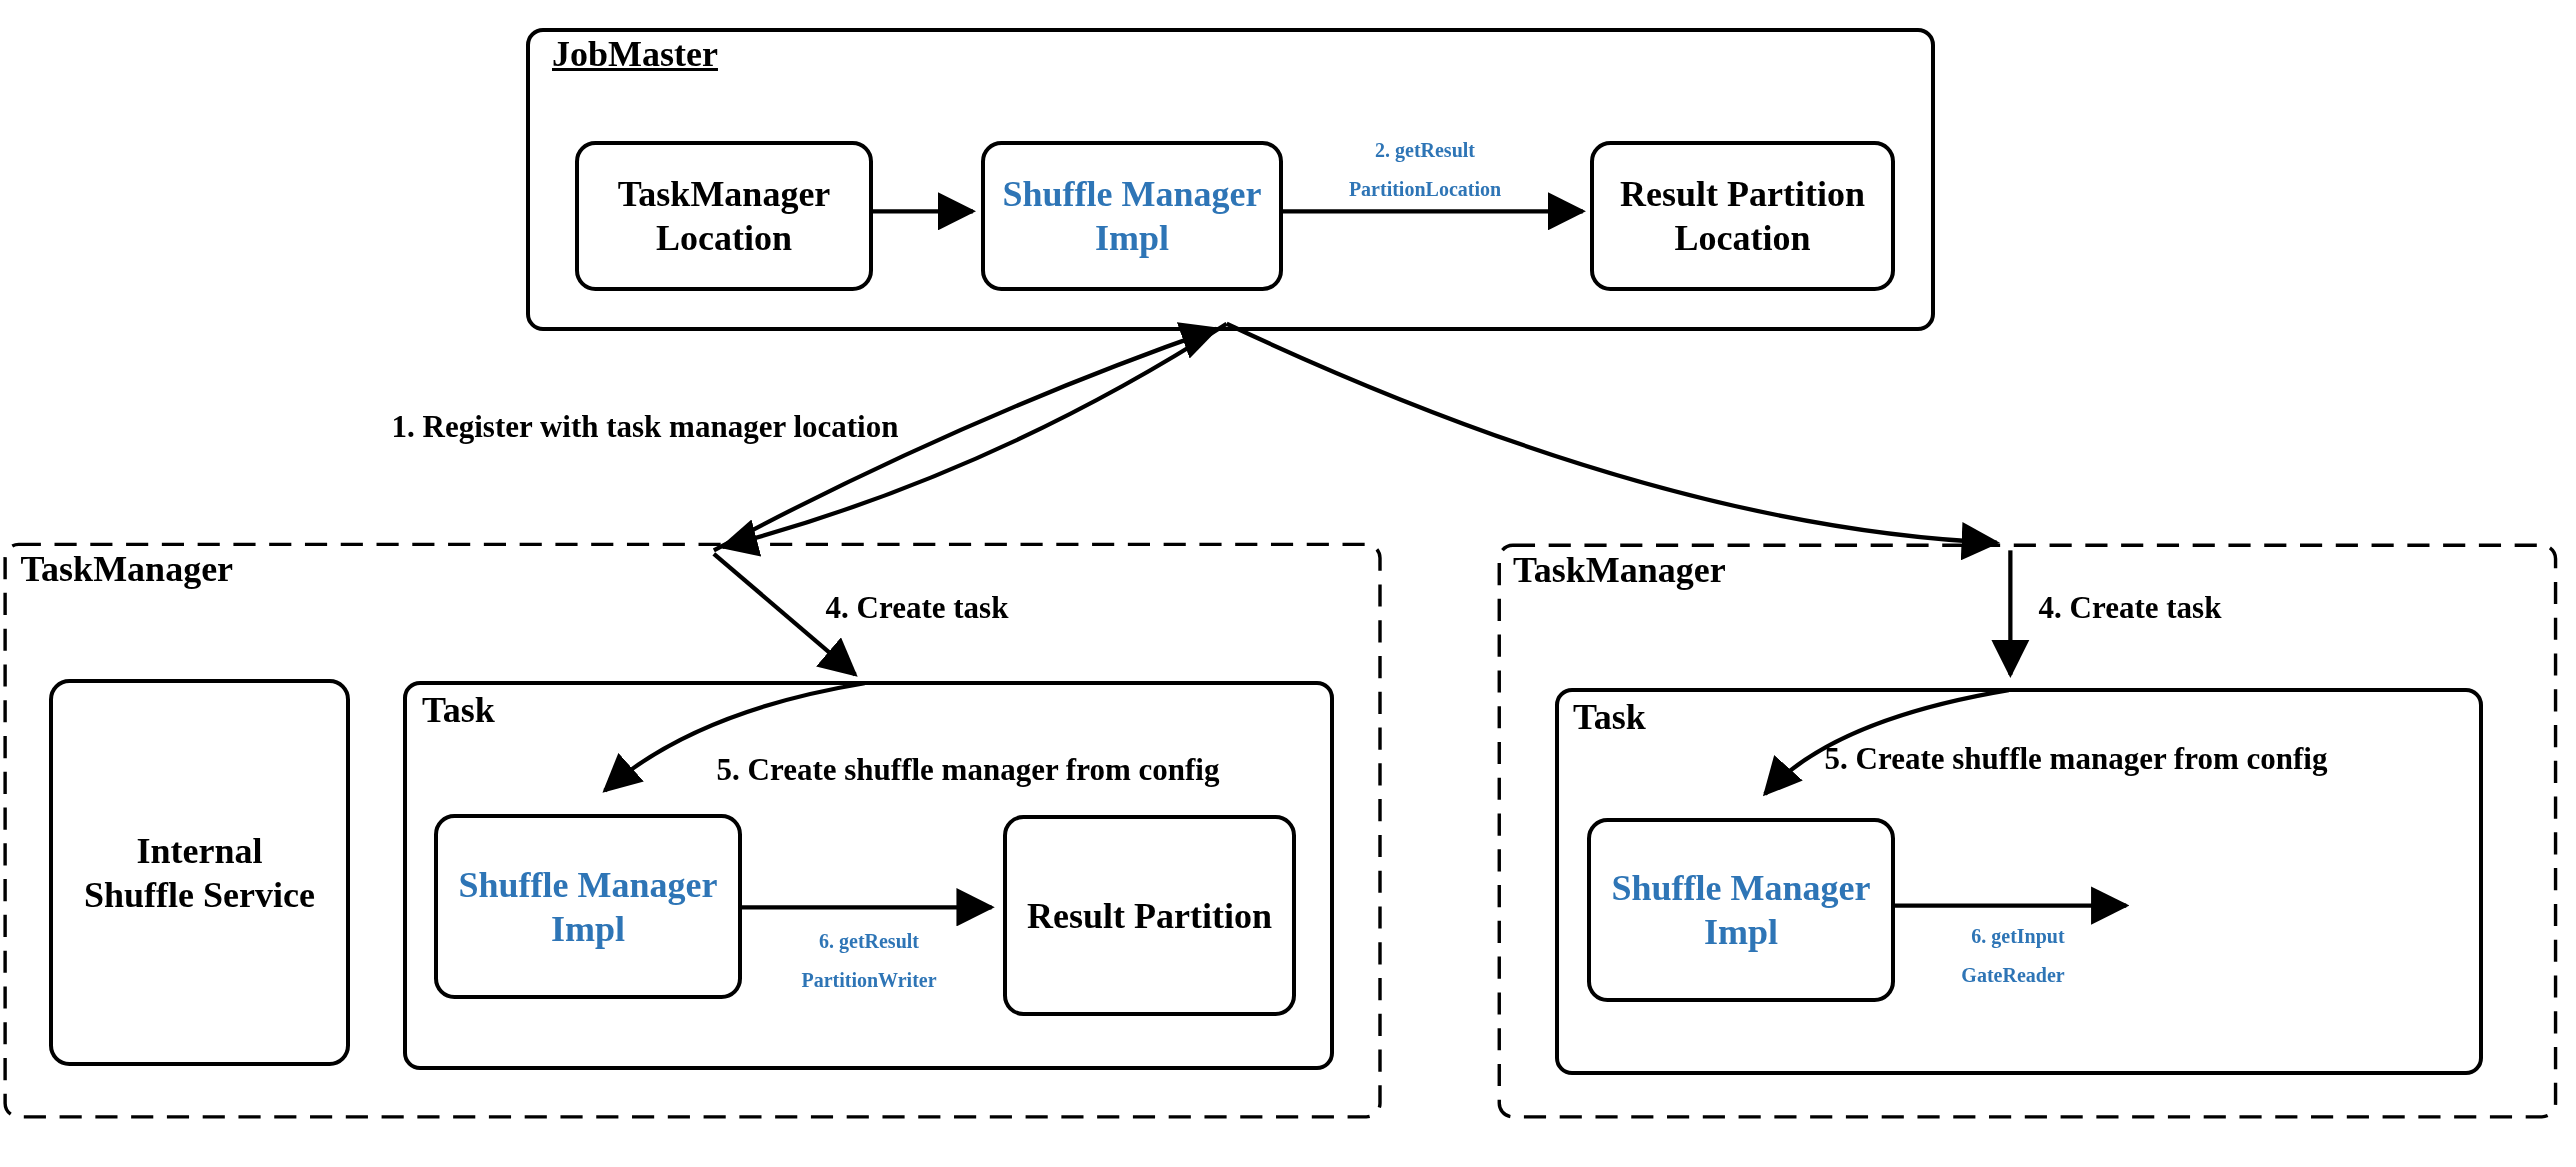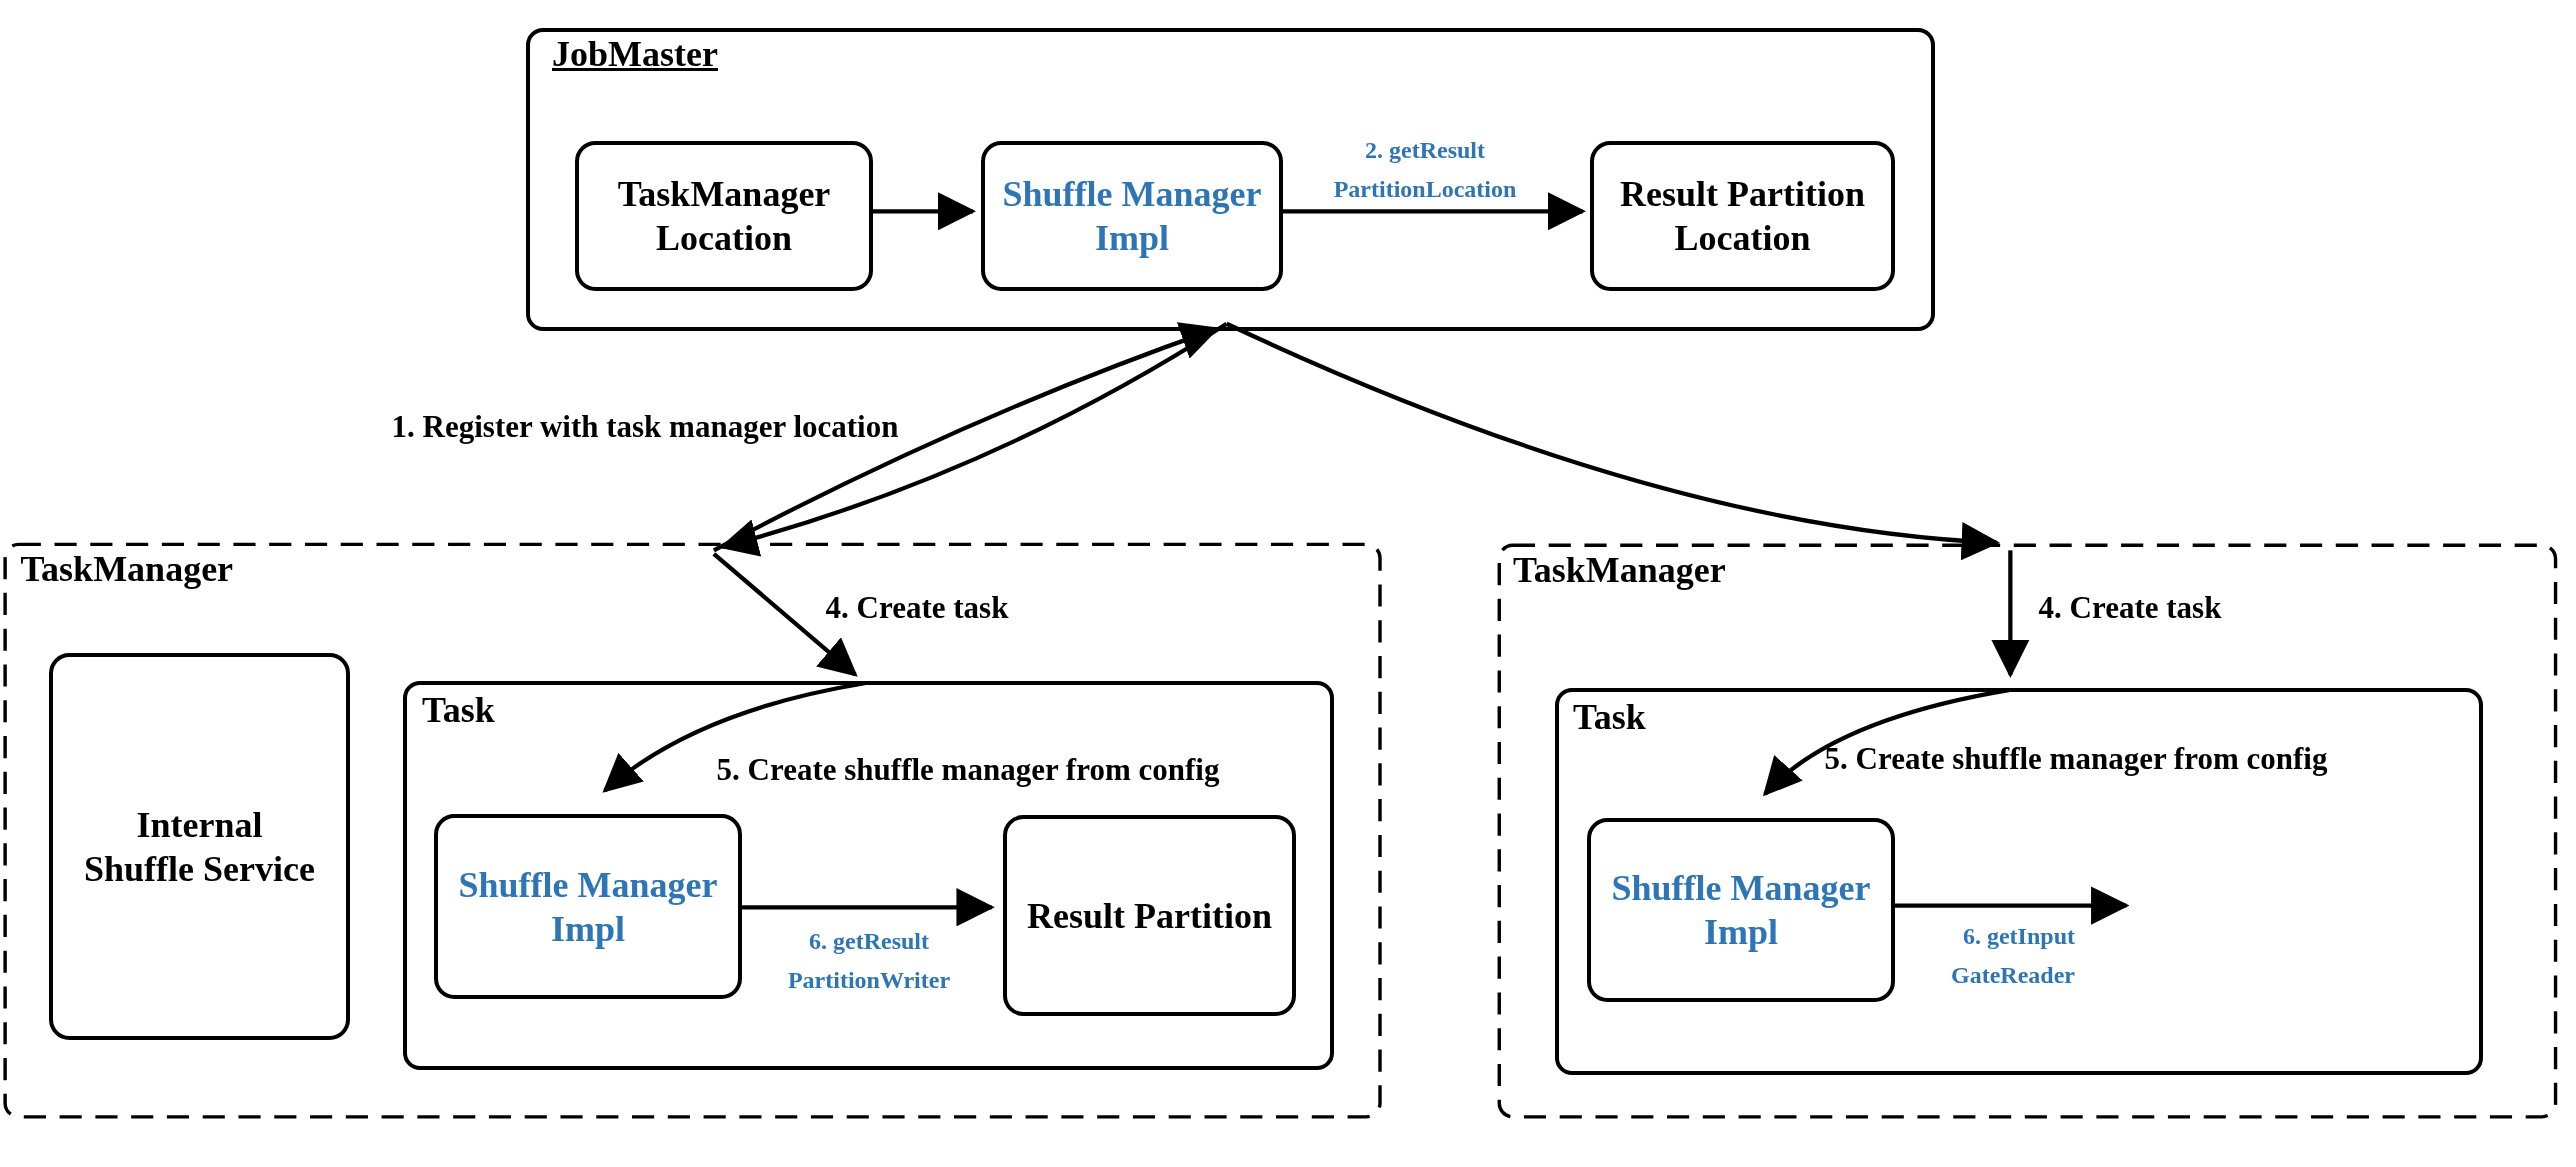--- a/index.html
+++ b/index.html
@@ -40,21 +40,21 @@
     position:absolute;z-index:4;
     font-size:36px;line-height:37px;white-space:nowrap;
   }
   .blue{color:var(--accent);}
   .lbl{
     position:absolute;z-index:3;
     transform:translate(-50%,-50%);
     font-size:31px;line-height:37px;
     white-space:nowrap;text-align:center;
   }
-  .lbl.bluelbl{font-size:24px;line-height:39px;}
+  .lbl.bluelbl{font-size:20px;line-height:39px;}
 </style>
 </head>
 <body>
 
 <div id="stage">
 
   <svg id="edges" width="2576" height="1168" viewBox="0 0 3024 1371">
     <defs>
       <marker id="arrow" viewBox="0 0 12 12" refX="11" refY="6" markerWidth="9" markerHeight="9" orient="auto-start-reverse">
         <path d="M0,0 L12,6 L0,12 Z"></path>
@@ -94,21 +94,21 @@
     <span>Impl</span>
   </div>
 
   <div class="box" style="left:1590px;top:141px;width:297px;height:142px;">
     <span>Result Partition</span>
     <span>Location</span>
   </div>
 
   <div class="ctitle" style="left:20.4px;top:551px;">TaskManager</div>
 
-  <div class="box" style="left:49px;top:653px;width:293px;height:379px;">
+  <div class="box" style="left:49px;top:679px;width:293px;height:379px;">
     <span>Internal</span>
     <span>Shuffle Service</span>
   </div>
 
   <div class="container" style="left:403px;top:681px;width:923px;height:381px;"></div>
   <div class="ctitle" style="left:422px;top:692px;">Task</div>
 
   <div class="box blue" style="left:434px;top:814px;width:300px;height:177px;">
     <span>Shuffle Manager</span>
     <span>Impl</span>

